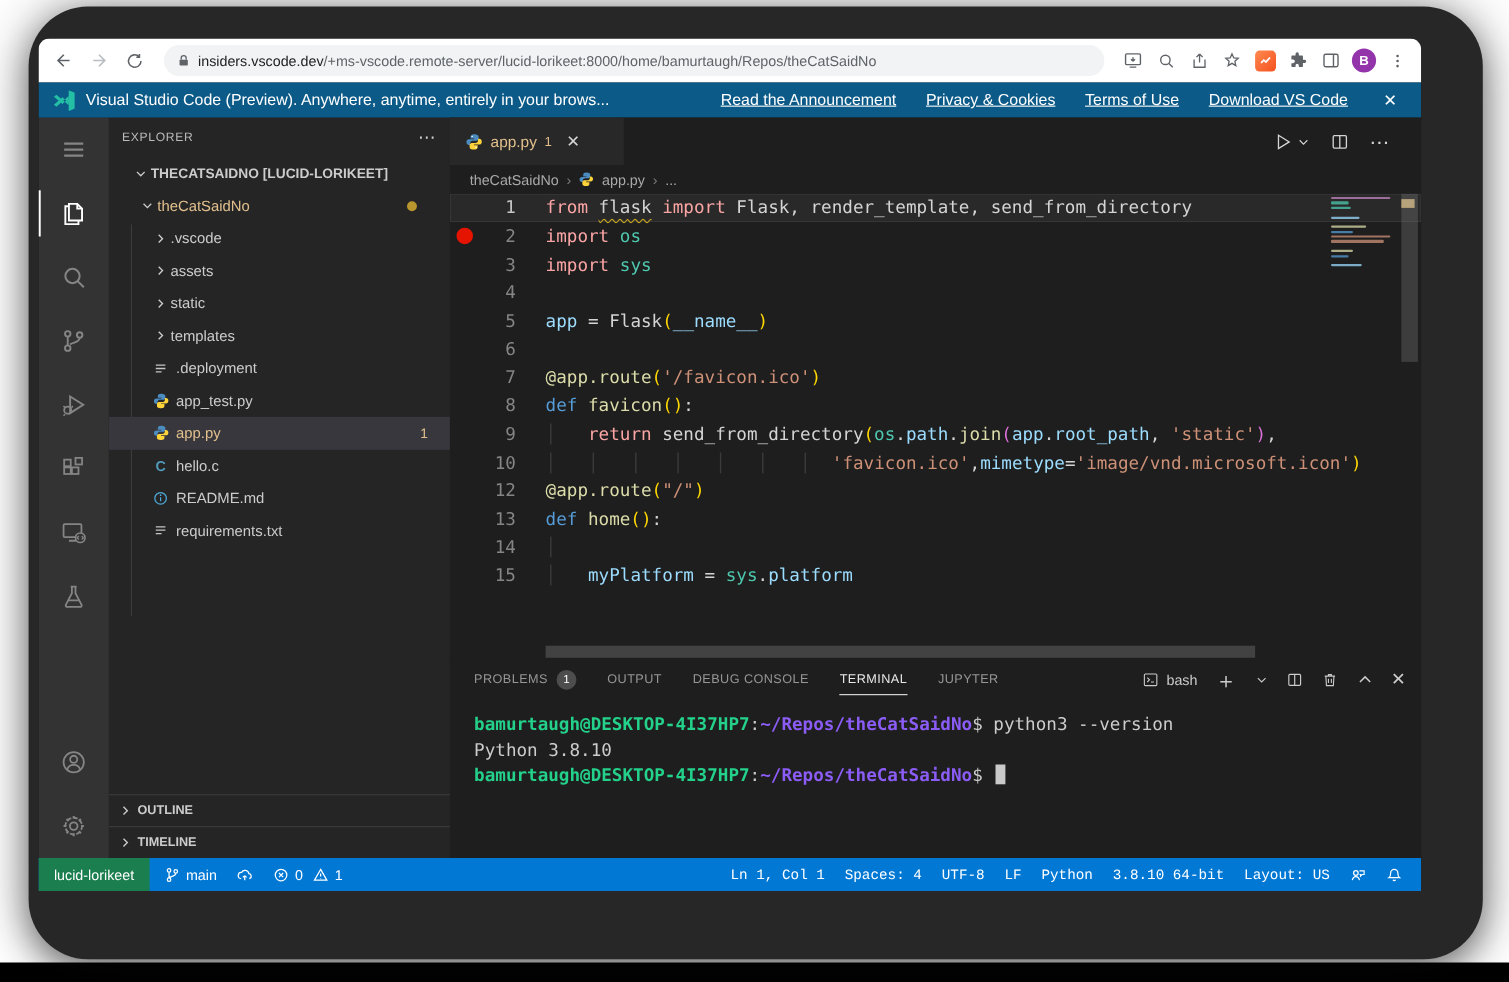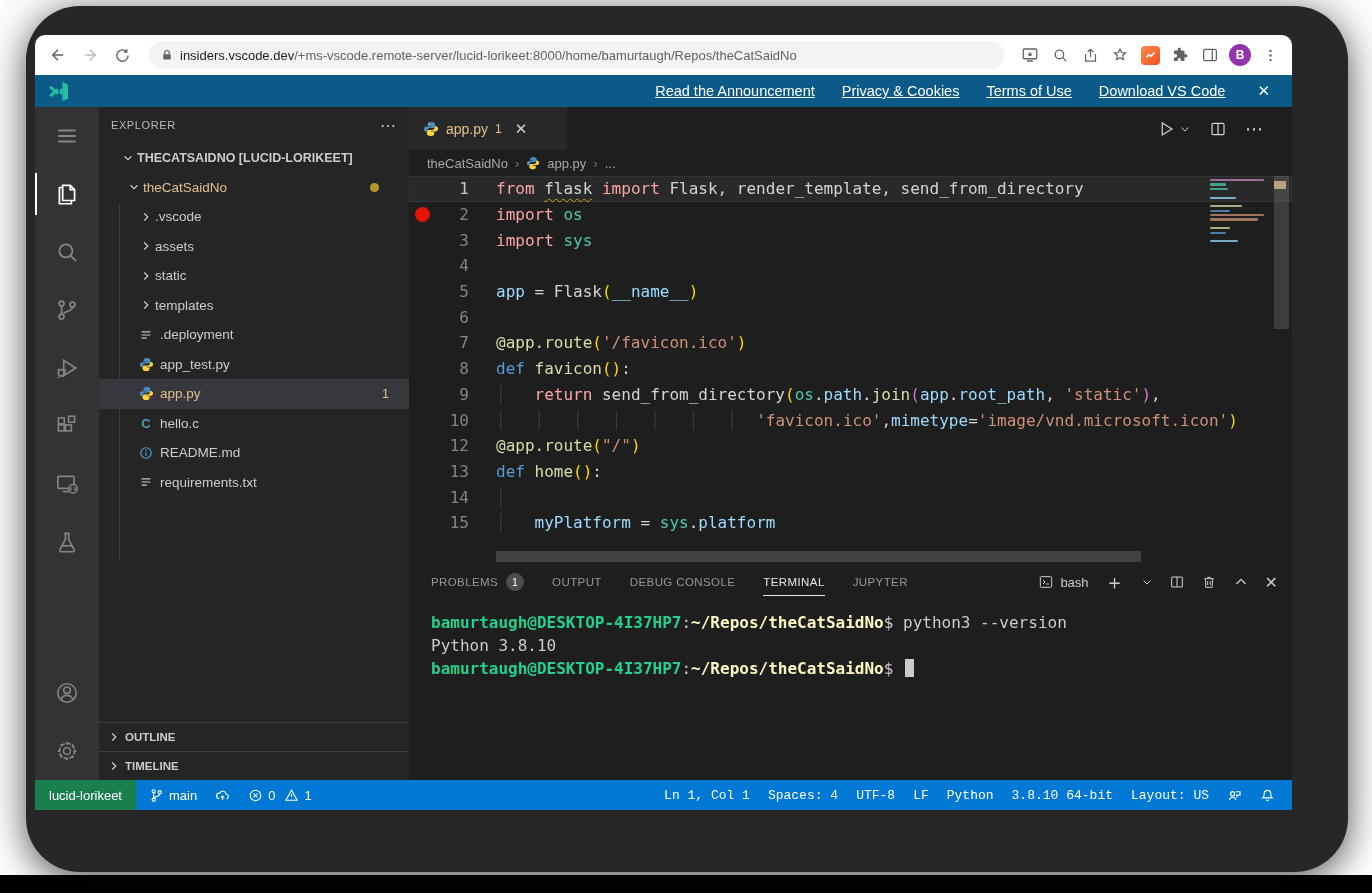--- a/index.html
+++ b/index.html
@@ -101,31 +101,31 @@
   .tk-var{color:#9CDCFE} .tk-str{color:#CE9178} .tk-txt{color:#D4D4D4}
   .tk-b1{color:#FFD700} .tk-b2{color:#DA70D6} .tk-guide{color:#3b3b3b}
   .tk-warn{color:#D4D4D4; text-decoration:underline; text-decoration-style:wavy; text-decoration-color:#c8a321; text-decoration-thickness:1px; text-underline-offset:4px; }
   .minimap { position:absolute; top:3px; right:24px; width:58px; }
   .mm-row { height:2.2px; margin-bottom:2.2px; border-radius:1px; }
   .ovr-tick { position:absolute; top:5px; right:6px; width:12px; height:8px; background:#d7ba7d; }
   .vscroll { position:absolute; top:0; right:3px; width:15px; height:153px; background:rgba(121,121,121,.35); }
   .hscroll { position:absolute; bottom:1px; left:87px; width:645px; height:11px; background:rgba(121,121,121,.4); }
 
   
-  .panel { height:217px; flex:none; display:flex; flex-direction:column; background:#1e1e1e; }
+  .panel { height:181px; flex:none; display:flex; flex-direction:column; background:#1e1e1e; }
   .p-tabs { height:38px; display:flex; align-items:center; padding:0 14px 0 22px; gap:28px; flex:none; }
   .p-tab { font-size:11.5px; letter-spacing:.4px; color:#969696; display:flex; align-items:center; gap:8px; height:100%; cursor:pointer; position:relative; }
   .p-tab.active { color:#e7e7e7; }
   .p-tab.active::after { content:""; position:absolute; left:0; right:0; bottom:5px; height:1.5px; background:#e7e7e7; }
   .p-badge { background:#4d4d4d; color:#fff; border-radius:50%; width:18px; height:18px; display:flex; align-items:center; justify-content:center; font-size:10.5px; }
   .p-actions { margin-left:auto; display:flex; align-items:center; gap:16px; color:#cccccc; }
   .p-actions svg { width:16px; height:16px; }
   .shell-pick { display:flex; align-items:center; gap:6px; font-size:13px; color:#cccccc; }
   .term { flex:1; padding:10px 0 0 22px; font-family:"DejaVu Sans Mono","Liberation Mono",monospace; font-size:16px; line-height:23px; color:#cccccc; }
-  .tm-user{color:#23d18b;font-weight:bold} .tm-path{color:#fef9c3;font-weight:bold} .tm-t{color:#cccccc}
+  .tm-user{color:#23d18b;font-weight:bold} .tm-path{color:#8b5cf6;font-weight:bold} .tm-t{color:#cccccc}
   .blockcur { display:inline-block; width:9px; height:18px; background:#c9c9c9; vertical-align:-3px; margin-left:2px; }
 
   
   .status { height:30px; background:#0078d4; color:#fff; display:flex; align-items:center; font-size:13px; flex:none; }
   .st-remote { background:#1b7e4e; height:100%; display:flex; align-items:center; padding:0 14px; margin-right:4px; cursor:pointer; }
   .st-item { display:flex; align-items:center; gap:5px; padding:0 9px; height:100%; cursor:pointer; white-space:nowrap; }
   .st-item svg { width:15px; height:15px; }
   .st-right { margin-left:auto; display:flex; align-items:center; padding-right:8px;font-family:Liberation Mono, monospace; }
   svg { display:block; }
 </style>
@@ -216,20 +216,21 @@
     </div>
 
     <div class="banner">
       <span>
           <svg viewBox="0 0 24 24" width="19" height="19">
             <path fill="#24bfa5" d="M17 0 24 3v18l-7 3V0z"></path>
             <path fill="#24bfa5" d="M17 6.8 2.9 18.9 0 16.6l9.8-8.4L17 14.4V6.8z"></path>
             <path fill="#24bfa5" d="M17 17.2 2.9 5.1 0 7.4l9.8 8.4L17 9.6v7.6z"></path>
           </svg>
         </span>
+      <span class="msg">Visual Studio Code (Preview). Anywhere, anytime, entirely in your brows...</span>
       <span class="links">
           <span class="lnk">Read the Announcement</span>
           <span class="lnk">Privacy &amp; Cookies</span>
           <span class="lnk">Terms of Use</span>
           <span class="lnk">Download VS Code</span>
         </span>
       <span class="bn-close">✕</span>
     </div>
 
     <div class="vscode">

